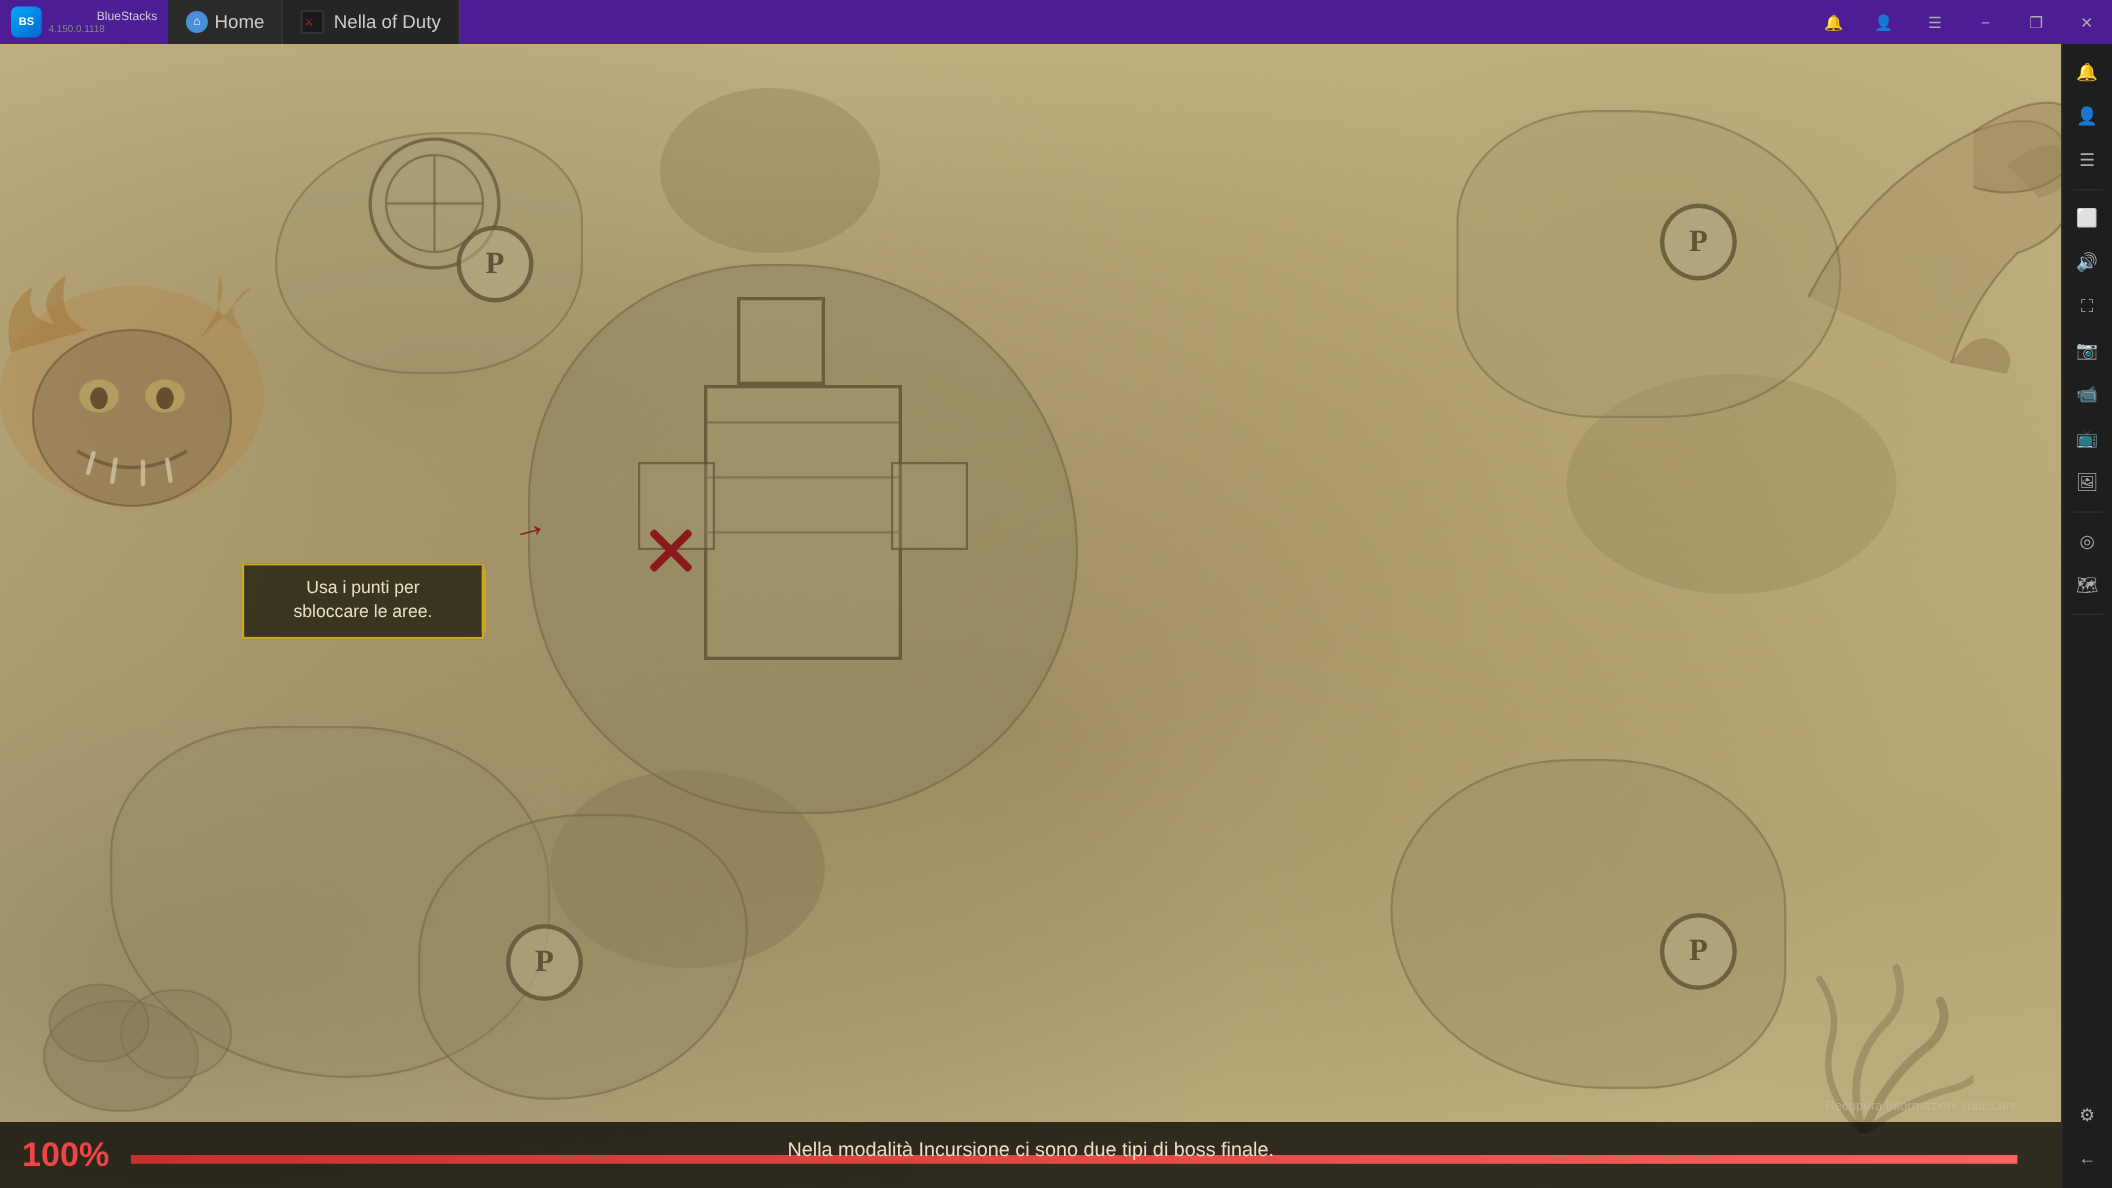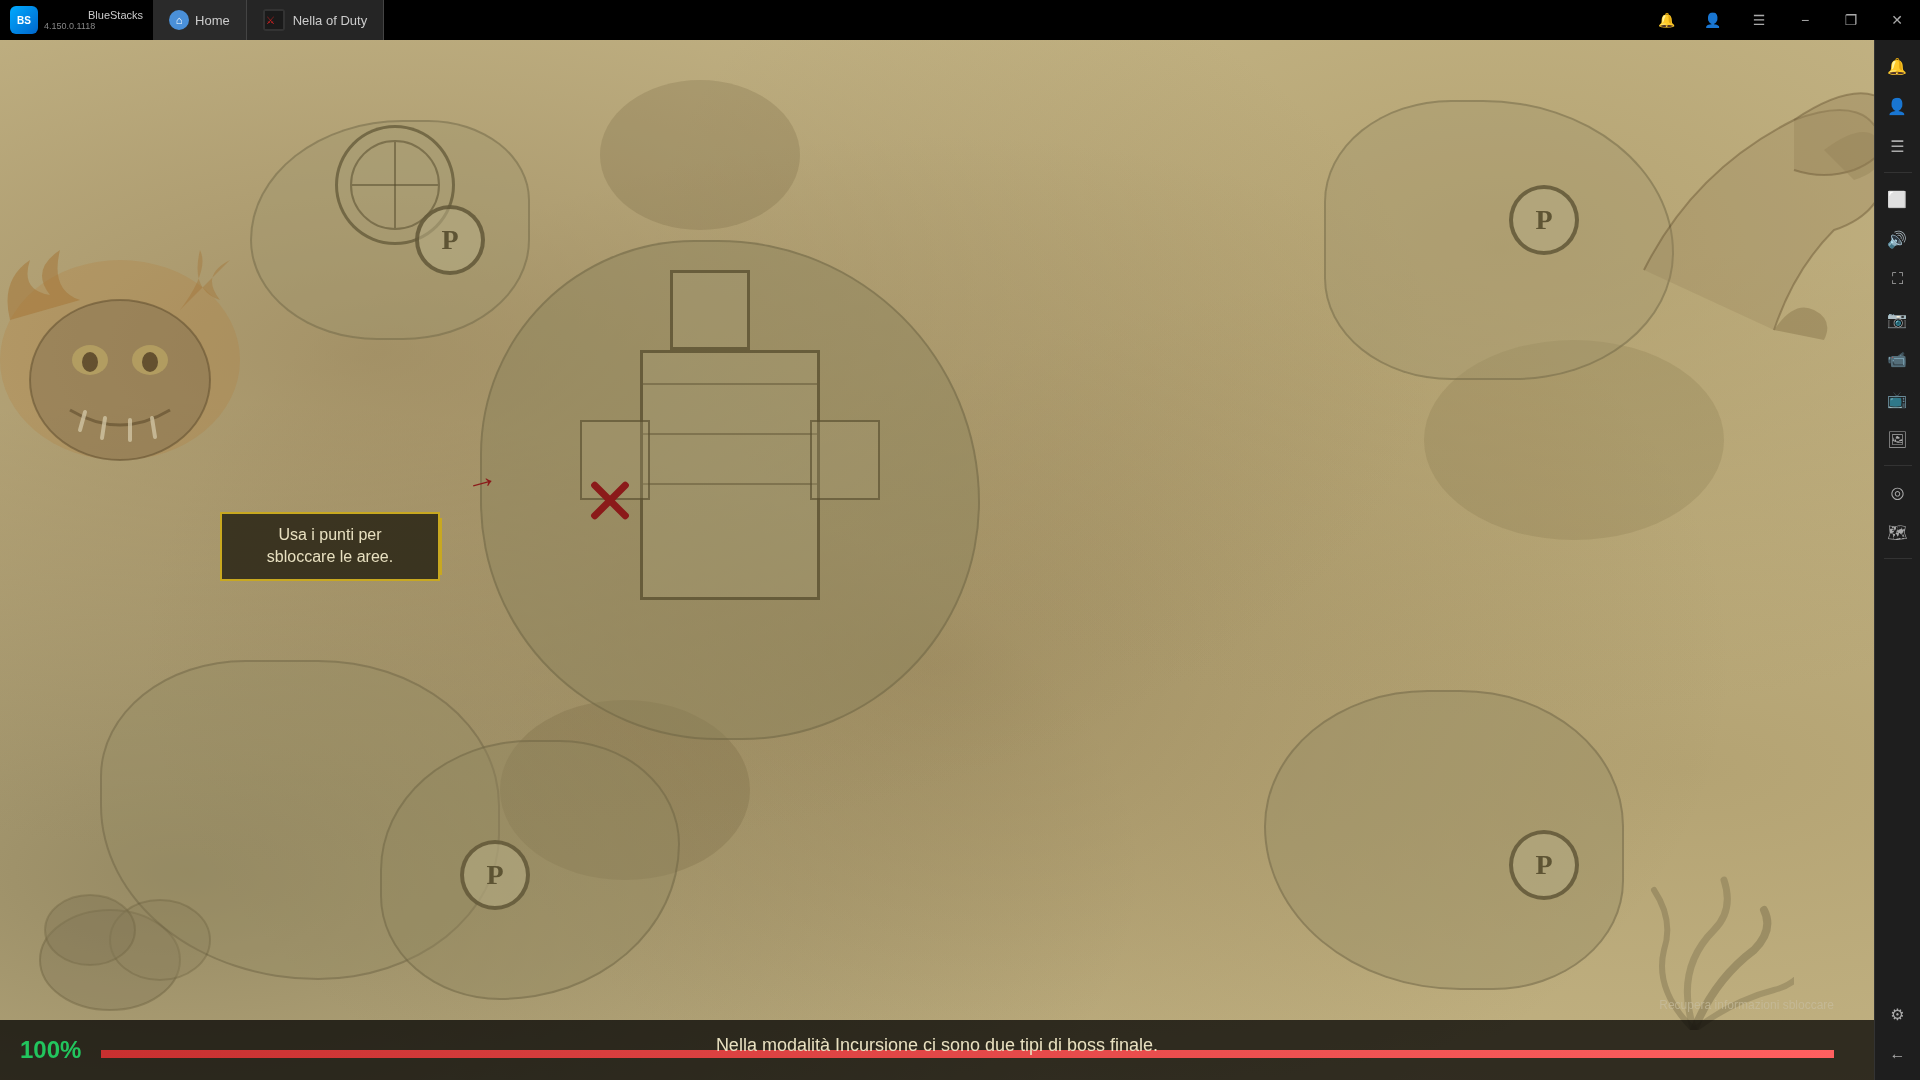--- a/index.html
+++ b/index.html
@@ -9,21 +9,21 @@
       overflow: hidden;
       font-family: 'Arial', sans-serif;
       background: #1a1a1a;
     }
 
     
     #titlebar {
       position: absolute;
       top: 0; left: 0; right: 0;
       height: 40px;
-      background: #000000;
+      background: #4c1d95;
       display: flex;
       align-items: center;
       z-index: 100;
     }
     #bluestacks-logo {
       display: flex;
       align-items: center;
       padding: 0 10px;
       gap: 6px;
       min-width: 120px;
@@ -46,21 +46,21 @@
       cursor: pointer;
       border-right: 1px solid #444;
     }
     .home-icon-circle {
       width: 20px; height: 20px;
       background: #4a90d9;
       border-radius: 50%;
       display: flex; align-items: center; justify-content: center;
       color: white; font-size: 11px;
     }
-    .tab-label { color: #ccc; font-size: 13px; }
+    .tab-label { color: #ccc; font-size: 17px; }
 
     #game-tab {
       display: flex; align-items: center; gap: 8px;
       padding: 0 16px;
       height: 40px;
       background: #252525;
       cursor: pointer;
       border-right: 1px solid #444;
     }
     .game-tab-icon {
@@ -369,22 +369,22 @@
     #bottom-bar {
       position: absolute;
       bottom: 0; left: 0;
       width: 100%;
       height: 60px;
       background: rgba(0,0,0,0.75);
       display: flex;
       align-items: center;
     }
     #percentage-display {
-      color: #22c55e;
-      font-size: 24px;
+      color: #ef4444;
+      font-size: 31px;
       font-weight: bold;
       padding: 0 20px;
       min-width: 100px;
     }
     #progress-bar-container {
       flex: 1;
       height: 8px;
       background: #333;
       margin-right: 20px;
       position: relative;

